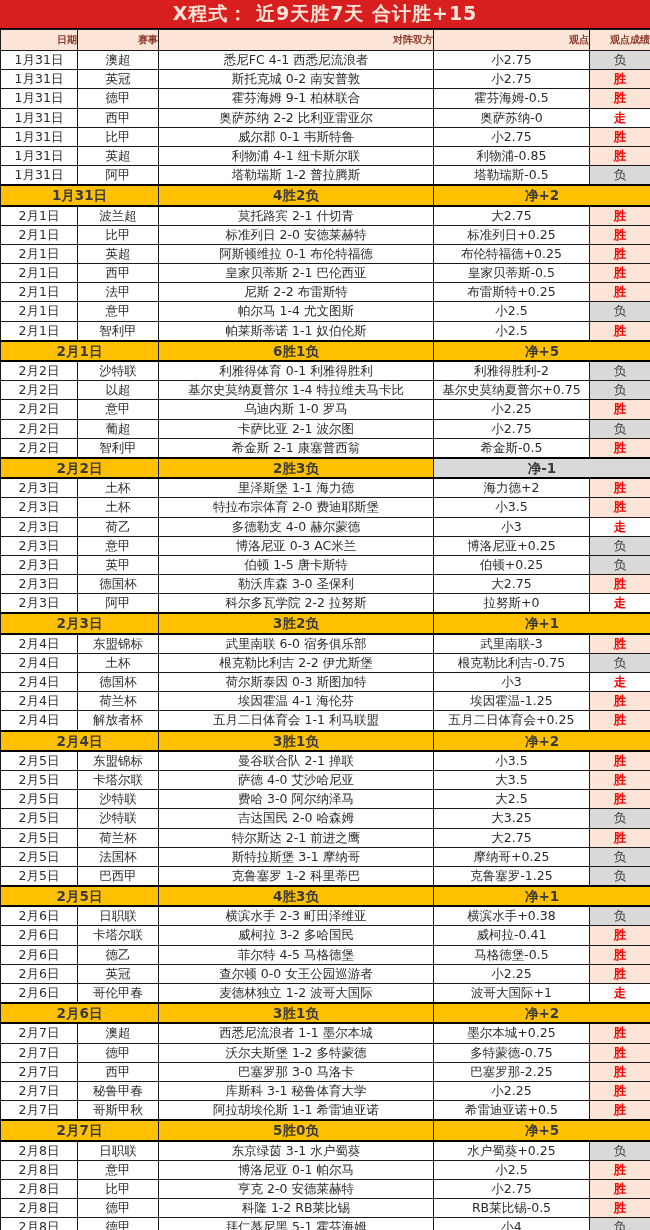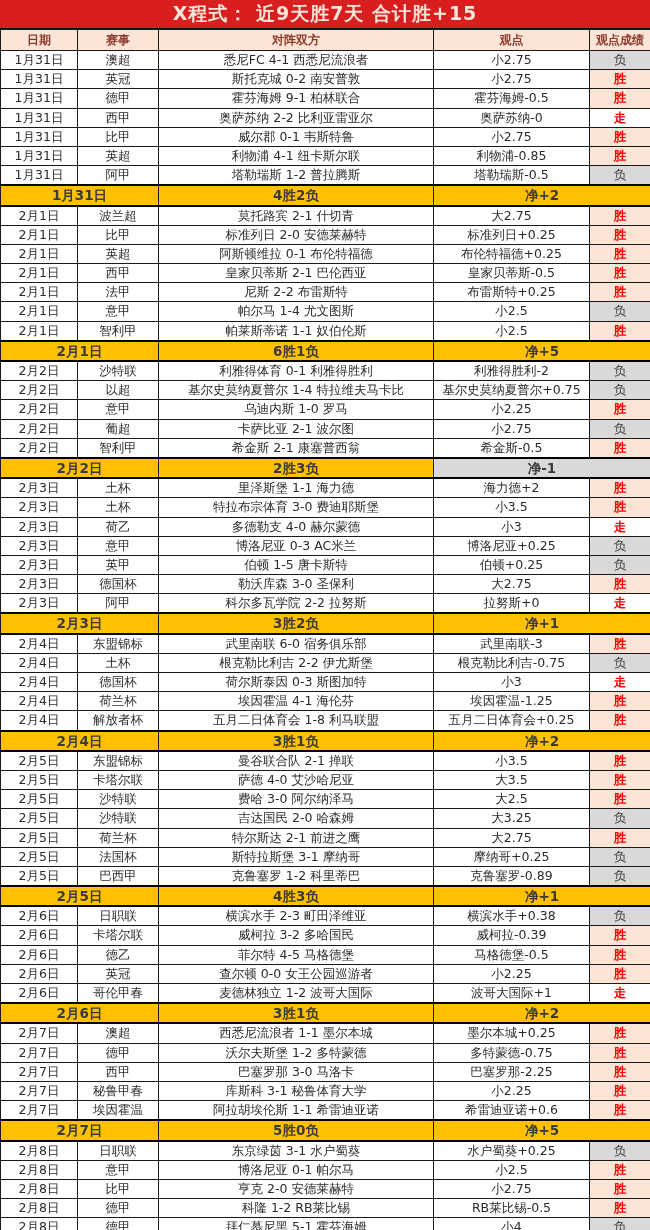--- a/index.html
+++ b/index.html
@@ -30,21 +30,21 @@
     text-align:center;vertical-align:middle;
     padding:0;margin:0;
     height:18.18px;line-height:18.18px;
     font-size:12.5px;
     white-space:nowrap;overflow:hidden;
     color:#2b2b2b;
   }
   th{
     background:var(--header_bg,#fce4d6);
     color:#8c3a2b;
-    font-weight:bold;font-size:12px;height:20px;line-height:20px;
+    font-weight:bold;font-size:10px;height:20px;line-height:20px;text-align:right;
   }
   .res-win{background:var(--win_bg,#fce4d6);color:var(--win_text,#ff0000);font-weight:bold;}
   .res-push{background:#ffffff;color:var(--push_text,#ff0000);font-weight:bold;}
   .res-loss{background:var(--loss_bg,#d9d9d9);color:#3a3a3a;}
   tr.summary-row td{
     background:var(--summary_bg,#ffc000);
     font-weight:bold;font-size:13.5px;color:#3a3a3a;
     border-top:2px solid #000;border-bottom:2px solid #000;
   }
   tr.summary-row td.net-neg{background:var(--summary_neg_bg,#d9d9d9);}
@@ -225,21 +225,21 @@
         <tr>
           <td>2月3日</td>
           <td>土杯</td>
           <td>里泽斯堡 1-1 海力德</td>
           <td>海力德+2</td>
           <td class="res-win">胜</td>
         </tr>
         <tr>
           <td>2月3日</td>
           <td>土杯</td>
-          <td>特拉布宗体育 3-0 费迪耶斯堡</td>
+          <td>特拉布宗体育 2-0 费迪耶斯堡</td>
           <td>小3.5</td>
           <td class="res-win">胜</td>
         </tr>
         <tr>
           <td>2月3日</td>
           <td>荷乙</td>
           <td>多德勒支 4-0 赫尔蒙德</td>
           <td>小3</td>
           <td class="res-push">走</td>
         </tr>
@@ -300,21 +300,21 @@
         <tr>
           <td>2月4日</td>
           <td>荷兰杯</td>
           <td>埃因霍温 4-1 海伦芬</td>
           <td>埃因霍温-1.25</td>
           <td class="res-win">胜</td>
         </tr>
         <tr>
           <td>2月4日</td>
           <td>解放者杯</td>
-          <td>五月二日体育会 1-8 利马联盟</td>
+          <td>五月二日体育会 1-1 利马联盟</td>
           <td>五月二日体育会+0.25</td>
           <td class="res-win">胜</td>
         </tr>
         <tr class="summary-row">
           <td colspan="2">2月4日</td>
           <td>3胜1负</td>
           <td class="net-pos" colspan="2">净+2</td>
         </tr>
         <tr>
           <td>2月5日</td>
@@ -355,40 +355,40 @@
           <td>2月5日</td>
           <td>法国杯</td>
           <td>斯特拉斯堡 3-1 摩纳哥</td>
           <td>摩纳哥+0.25</td>
           <td class="res-loss">负</td>
         </tr>
         <tr>
           <td>2月5日</td>
           <td>巴西甲</td>
           <td>克鲁塞罗 1-2 科里蒂巴</td>
-          <td>克鲁塞罗-0.89</td>
+          <td>克鲁塞罗-1.25</td>
           <td class="res-loss">负</td>
         </tr>
         <tr class="summary-row">
           <td colspan="2">2月5日</td>
           <td>4胜3负</td>
           <td class="net-pos" colspan="2">净+1</td>
         </tr>
         <tr>
           <td>2月6日</td>
           <td>日职联</td>
           <td>横滨水手 2-3 町田泽维亚</td>
           <td>横滨水手+0.38</td>
           <td class="res-loss">负</td>
         </tr>
         <tr>
           <td>2月6日</td>
           <td>卡塔尔联</td>
           <td>威柯拉 3-2 多哈国民</td>
-          <td>威柯拉-0.39</td>
+          <td>威柯拉-0.41</td>
           <td class="res-win">胜</td>
         </tr>
         <tr>
           <td>2月6日</td>
           <td>德乙</td>
           <td>菲尔特 4-5 马格德堡</td>
           <td>马格德堡-0.5</td>
           <td class="res-win">胜</td>
         </tr>
         <tr>
@@ -433,23 +433,23 @@
         </tr>
         <tr>
           <td>2月7日</td>
           <td>秘鲁甲春</td>
           <td>库斯科 3-1 秘鲁体育大学</td>
           <td>小2.25</td>
           <td class="res-win">胜</td>
         </tr>
         <tr>
           <td>2月7日</td>
-          <td>埃因霍温</td>
+          <td>哥斯甲秋</td>
           <td>阿拉胡埃伦斯 1-1 希雷迪亚诺</td>
-          <td>希雷迪亚诺+0.6</td>
+          <td>希雷迪亚诺+0.5</td>
           <td class="res-win">胜</td>
         </tr>
         <tr class="summary-row">
           <td colspan="2">2月7日</td>
           <td>5胜0负</td>
           <td class="net-pos" colspan="2">净+5</td>
         </tr>
         <tr>
           <td>2月8日</td>
           <td>日职联</td>

